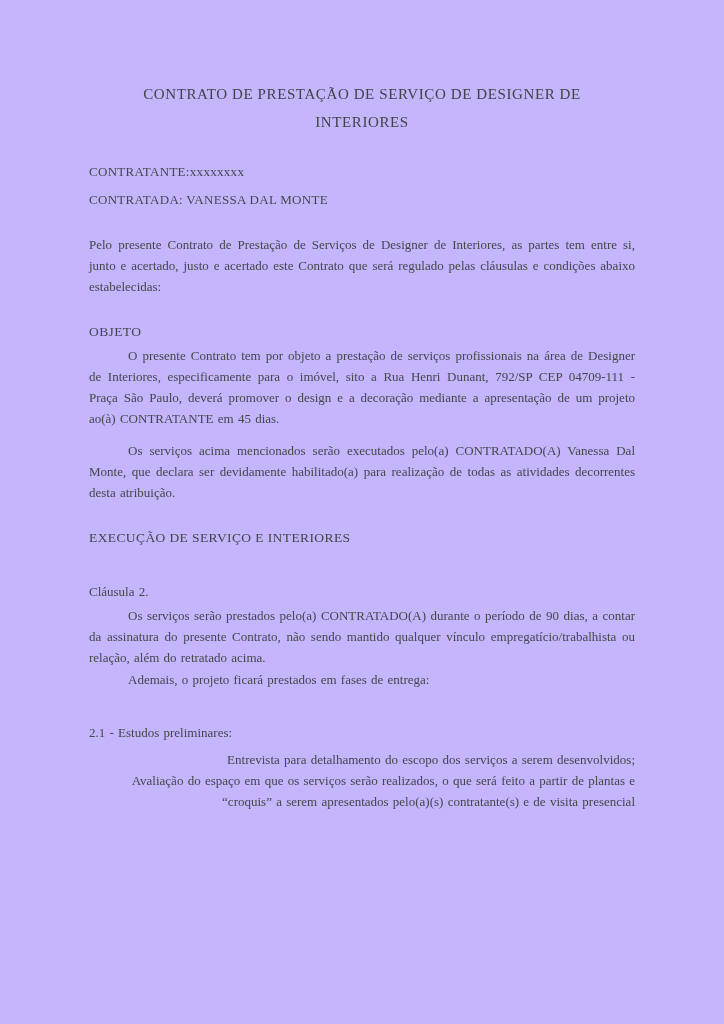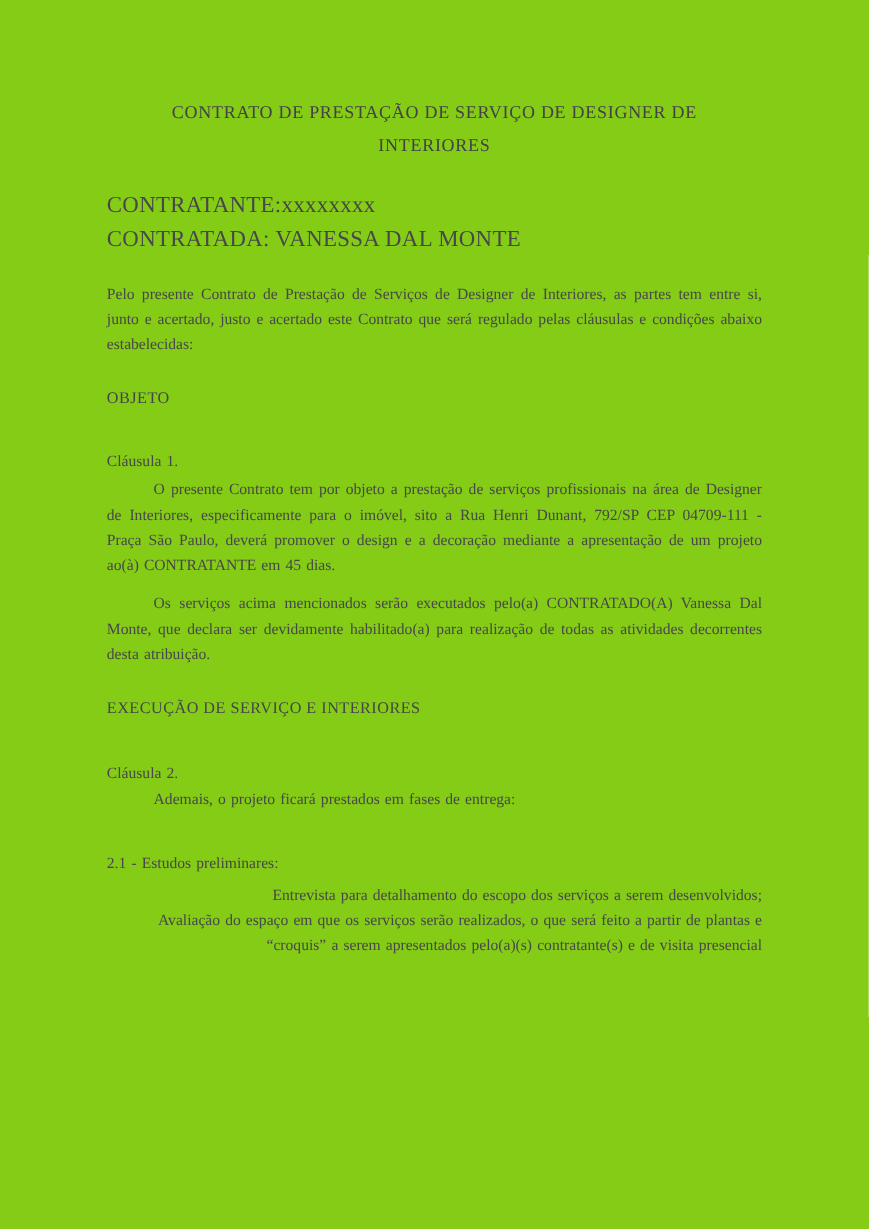--- a/index.html
+++ b/index.html
@@ -2,38 +2,38 @@
 <html><head>
 <meta charset="utf-8">
 <style>
   * { margin: 0; padding: 0; box-sizing: border-box; }
   html, body { background: #ffffff; }
   .page {
     position: relative;
     width: 724px;
     height: 1024px;
     margin: 0 auto;
-    background: #84cc16;
+    background: #c4b5fd;
     padding: 80px 89px 12px 89px;
     font-family: "Liberation Serif", "DejaVu Serif", serif;
     color: #47474b;
     overflow: hidden;
   }
   .doc-title {
     font-size: 15px;
     font-weight: normal;
     line-height: 28px;
     text-align: center;
     letter-spacing: 0.6px;
     color: #424247;
   }
   .doc-title span { display: block; }
   .party-block { margin-top: 22px; }
   .party-line {
-    font-size: 19px;
+    font-size: 13px;
     line-height: 28px;
     letter-spacing: 0.3px;
   }
   p.body-text {
     font-size: 13px;
     line-height: 21px;
     word-spacing: 1px;
   }
   .justify { text-align: justify; }
   .indent { text-indent: 39px; }
@@ -68,27 +68,27 @@
 
   <div class="party-block">
     <div class="party-line">CONTRATANTE:xxxxxxxx</div>
     <div class="party-line">CONTRATADA: VANESSA DAL MONTE</div>
   </div>
 
   <p class="body-text justify mt-26">Pelo presente Contrato de Prestação de Serviços de Designer de Interiores, as partes tem entre si, junto e acertado, justo e acertado este Contrato que será regulado pelas cláusulas e condições abaixo estabelecidas:</p>
 
   <h2 class="heading mt-24">OBJETO</h2>
 
-  <p class="body-text mt-31">Cláusula 1.</p>
   <p class="body-text justify indent mt-3">O presente Contrato tem por objeto a prestação de serviços profissionais na área de Designer de Interiores, especificamente para o imóvel, sito a Rua Henri Dunant, 792/SP CEP 04709-111 - Praça São Paulo, deverá promover o design e a decoração mediante a apresentação de um projeto ao(à) CONTRATANTE em 45 dias.</p>
 
   <p class="body-text justify indent mt-11">Os serviços acima mencionados serão executados pelo(a) CONTRATADO(A) Vanessa Dal Monte, que declara ser devidamente habilitado(a) para realização de todas as atividades decorrentes desta atribuição.</p>
 
   <h2 class="heading mt-24">EXECUÇÃO DE SERVIÇO E INTERIORES</h2>
 
   <p class="body-text mt-33">Cláusula 2.</p>
+  <p class="body-text justify indent mt-3">Os serviços serão prestados pelo(a) CONTRATADO(A) durante o período de 90 dias, a contar da assinatura do presente Contrato, não sendo mantido qualquer vínculo empregatício/trabalhista ou relação, além do retratado acima.</p>
   <p class="body-text indent mt-1">Ademais, o projeto ficará prestados em fases de entrega:</p>
 
   <p class="body-text mt-32">2.1 - Estudos preliminares:</p>
   <p class="body-text wide indent mt-6">Entrevista para detalhamento do escopo dos serviços a serem desenvolvidos;</p>
   <p class="body-text wide justify indent">Avaliação do espaço em que os serviços serão realizados, o que será feito a partir de plantas e “croquis” a serem apresentados pelo(a)(s) contratante(s) e de visita presencial</p>
 
 </div>
 
 </body></html>

